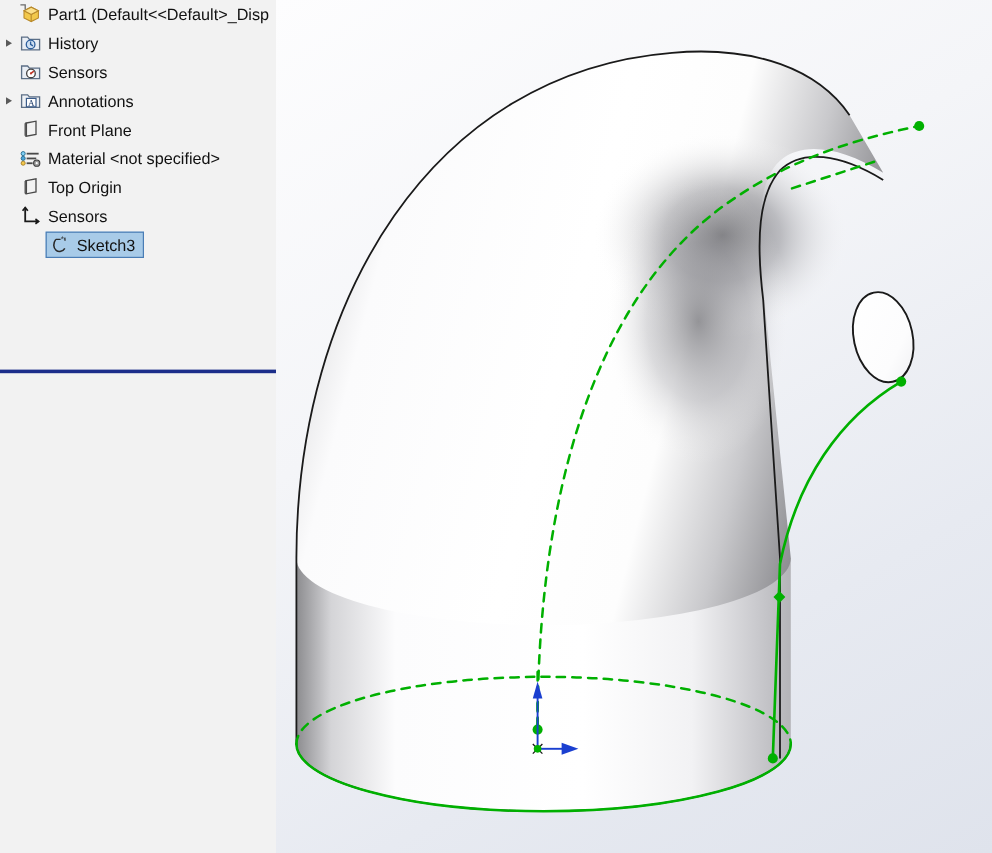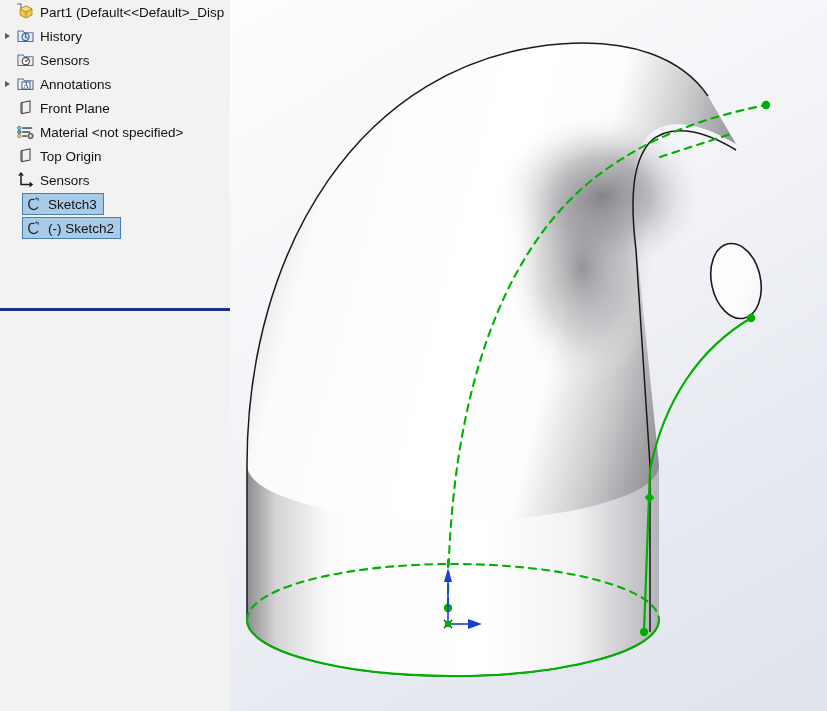--- a/index.html
+++ b/index.html
@@ -29,21 +29,21 @@
     width: 230px;
   }
   .tree-row {
     position: relative;
     display: flex;
     align-items: center;
     height: 24px;
     white-space: nowrap;
     font-size: 13.5px;
     color: #111;
-    padding-left: 0;
+    padding-left: 16px;
   }
   .twisty {
     width: 16px; height: 24px;
     flex: 0 0 16px;
     position: relative;
   }
   .twisty.has-arrow::before {
     content: "";
     position: absolute;
     left: 5px; top: 9px;
@@ -249,33 +249,20 @@
               <path d="M5.5 5.5 L9.5 5.5" stroke="#2a2a2a" stroke-width="1.1"></path>
               <path d="M5.5 5.5 C3.2 8.5 3.2 12.5 5.8 14.6 C8 16.3 11.5 15.6 13 13" fill="none" stroke="#2a2a2a" stroke-width="1.3"></path>
               <text x="9.7" y="7.6" font-size="7" fill="#2a2a2a" font-family="Liberation Sans, sans-serif">*</text>
             </svg>
           </span>
           <span class="tlabel">Sketch3</span>
         </span>
       </div>
 
 
-      <div class="tree-row">
-        <span class="sel-pill">
-          <span class="ticon">
-            <svg width="20" height="20" viewBox="0 0 20 20">
-              <path d="M13 4 L13.2 6.6" stroke="#2a2a2a" stroke-width="1.1"></path>
-              <path d="M5.5 5.5 L9.5 5.5" stroke="#2a2a2a" stroke-width="1.1"></path>
-              <path d="M5.5 5.5 C3.2 8.5 3.2 12.5 5.8 14.6 C8 16.3 11.5 15.6 13 13" fill="none" stroke="#2a2a2a" stroke-width="1.3"></path>
-              <text x="9.7" y="7.6" font-size="7" fill="#2a2a2a" font-family="Liberation Sans, sans-serif">*</text>
-            </svg>
-          </span>
-          <span class="tlabel">(-) Sketch2</span>
-        </span>
-      </div>
 
     </div>
 
     <div id="rollback-bar"></div>
   </div>
 
   <div id="splitter"></div>
   <div id="panel-grip"></div>
 
   <div id="viewport">

